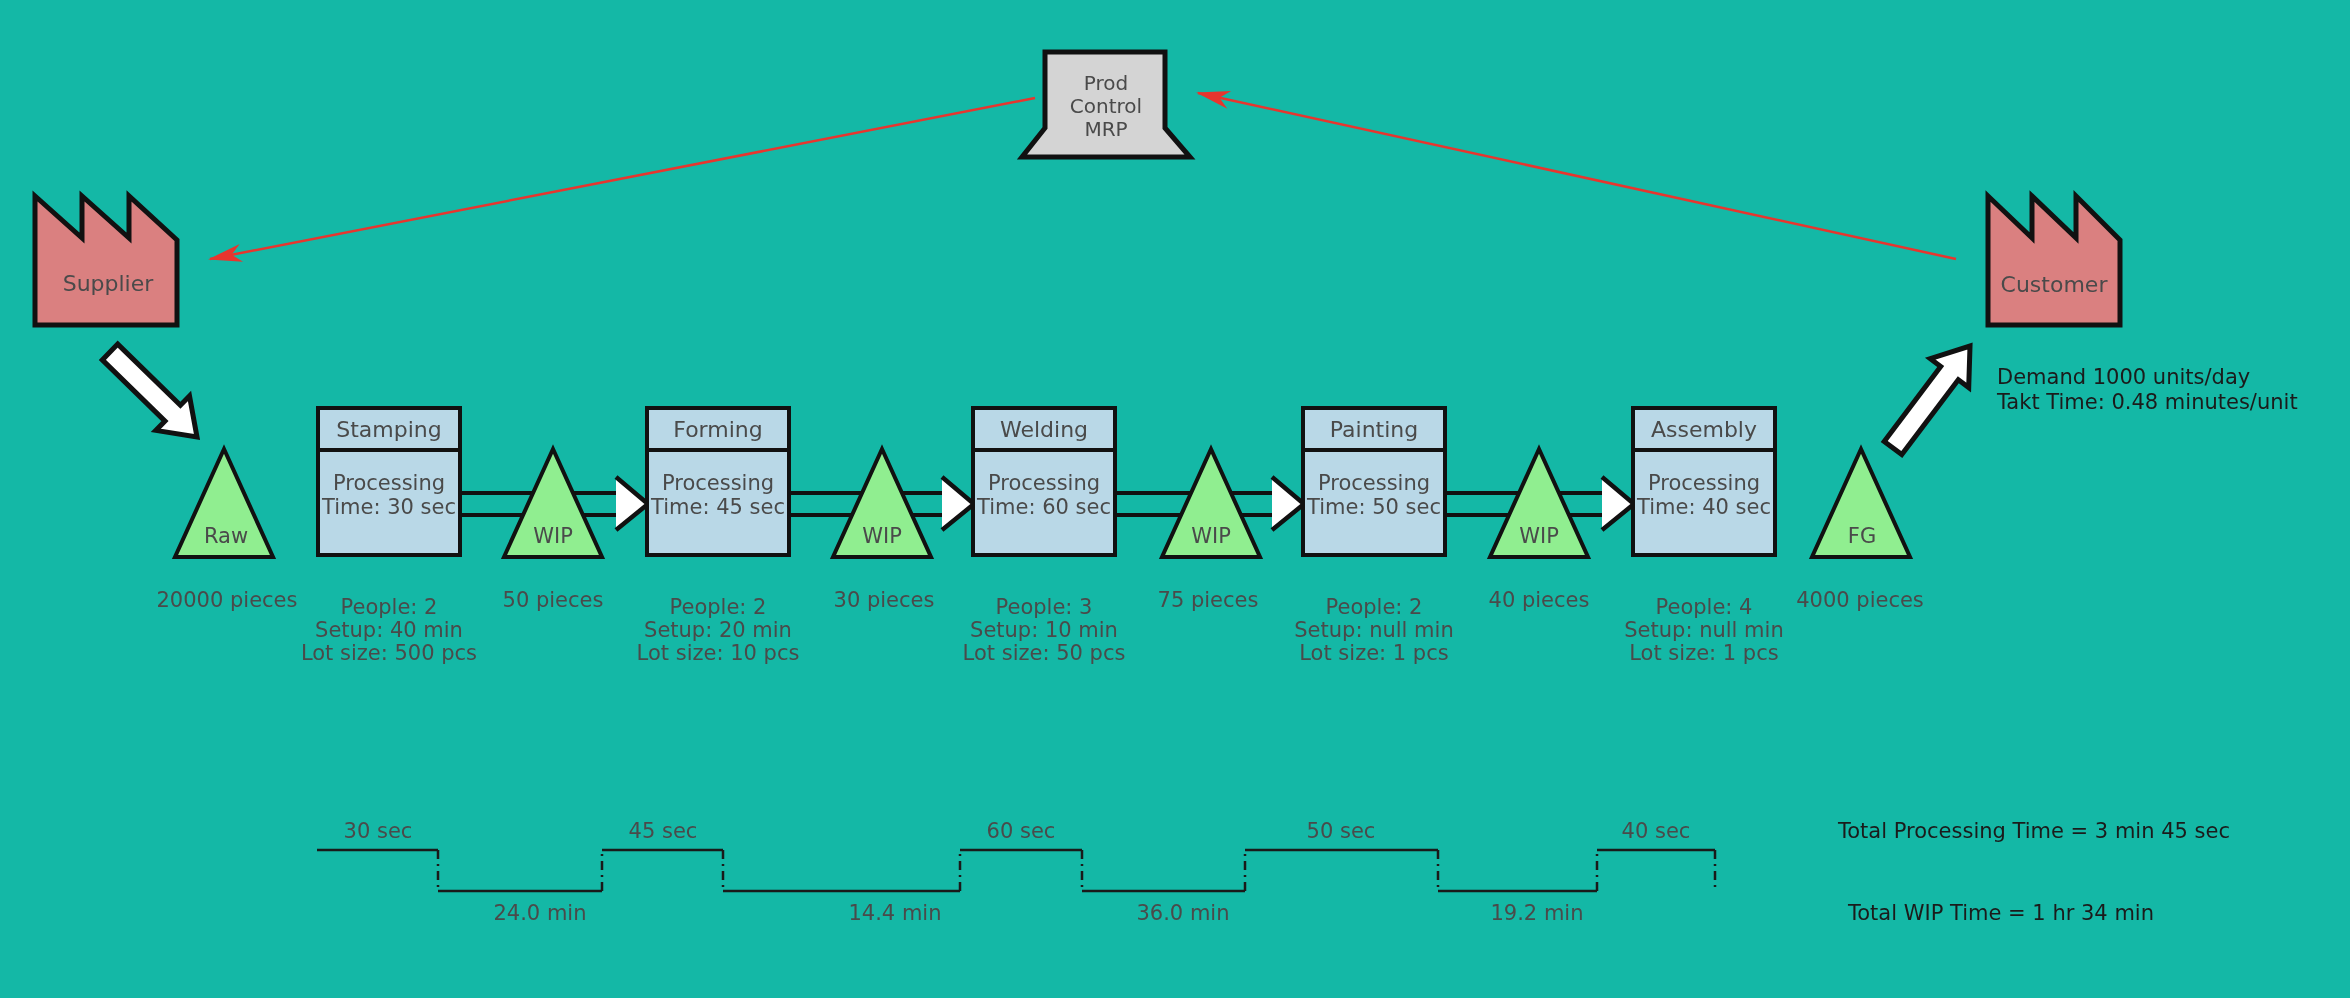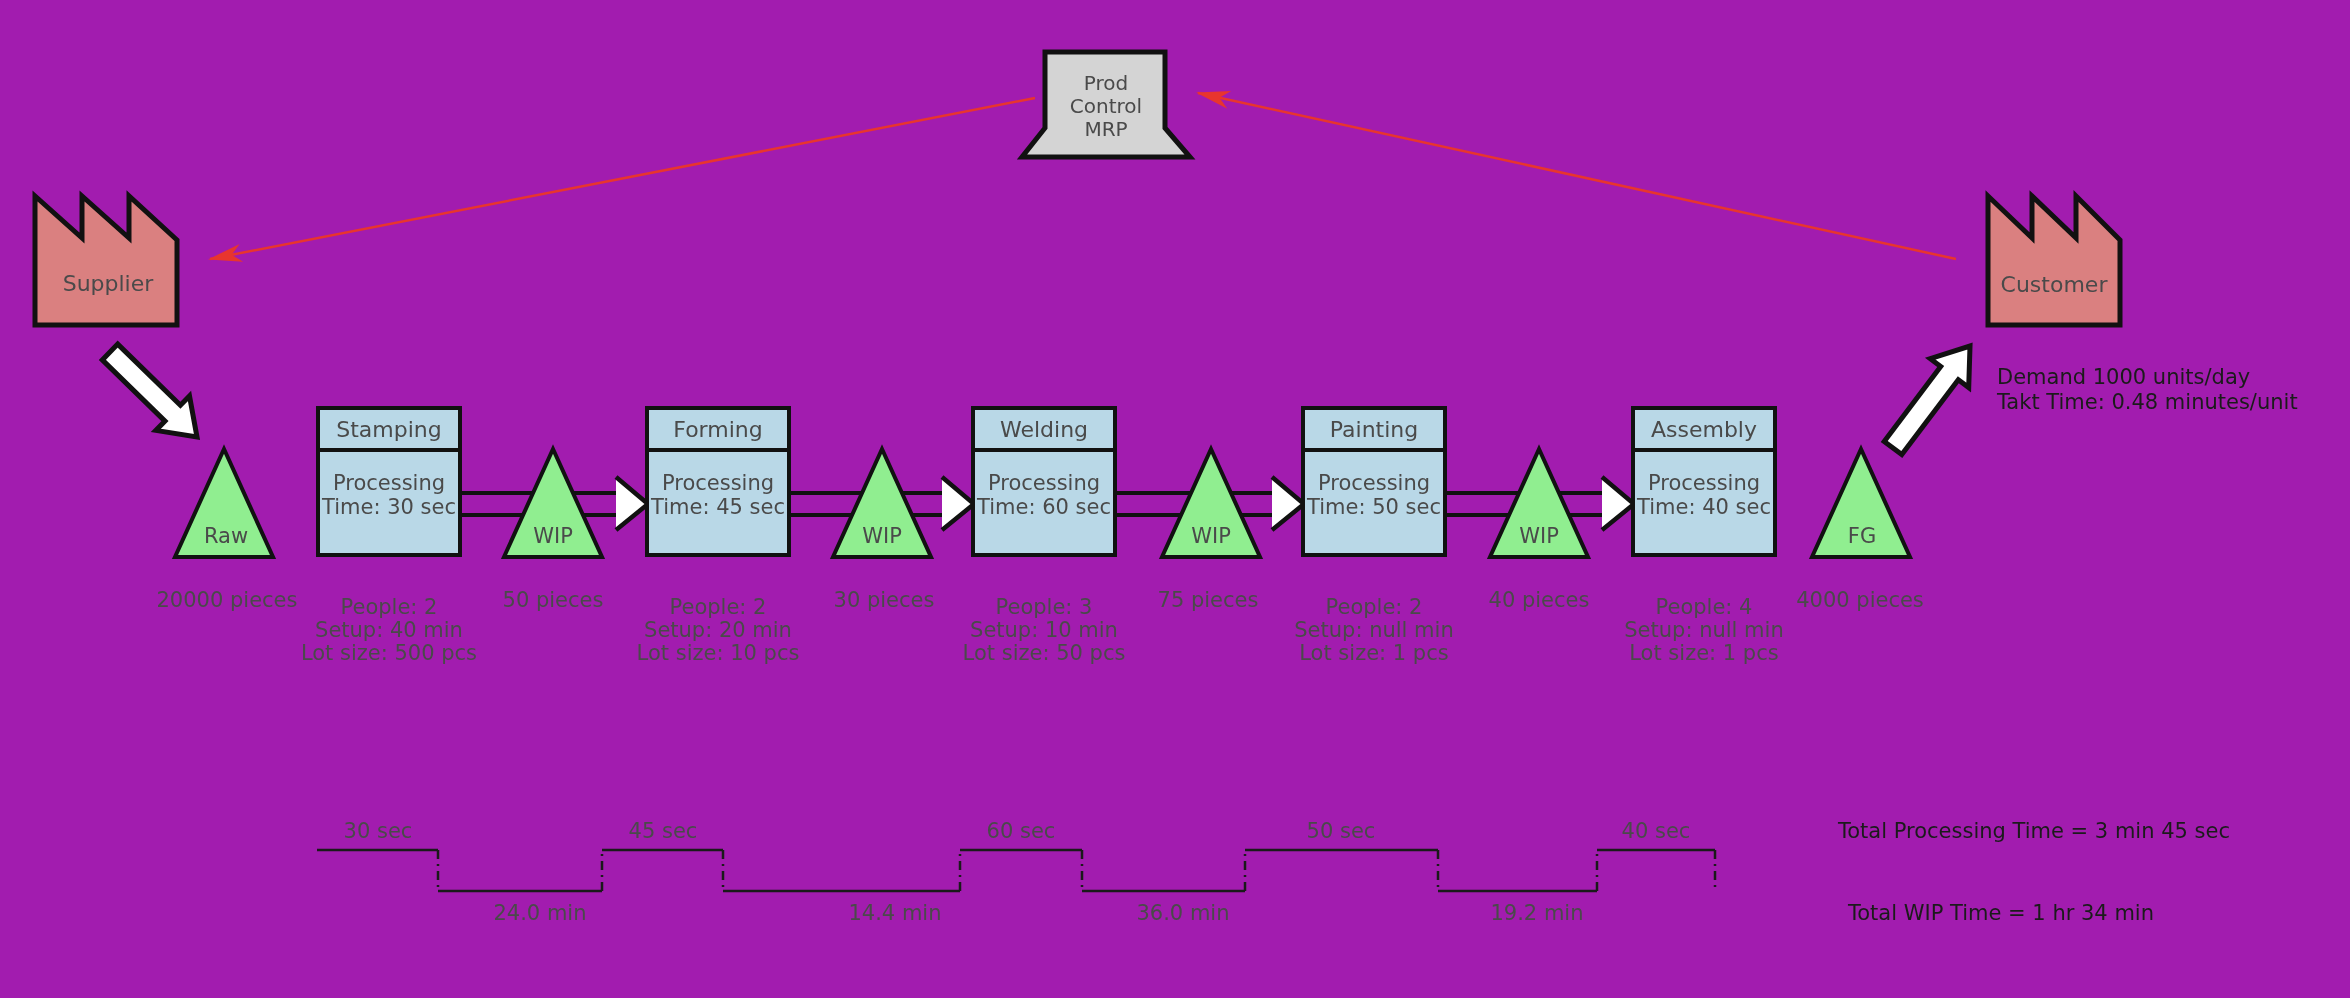--- a/index.html
+++ b/index.html
@@ -1,16 +1,16 @@
 <!DOCTYPE html>
 <html><head>
 <meta charset="utf-8">
 <style>
   html,body{margin:0;padding:0;background:#ffffff;}
-  .stage{width:2350px;height:998px;position:relative;background:#a21caf;overflow:hidden;}
+  .stage{width:2350px;height:998px;position:relative;background:#14b8a6;overflow:hidden;}
   svg text{font-family:"DejaVu Sans","Liberation Sans",sans-serif;fill:#4a4a4a;}
   .mid{text-anchor:middle;}
   .t20{font-size:20px;}
   .t21{font-size:21px;}
   .t22{font-size:22px;}
   .dark{fill:#1b1b1b;}
   .factory{fill:#da8080;stroke:#111111;stroke-width:5;stroke-linejoin:miter;}
   .control-box{fill:#d4d4d4;stroke:#111111;stroke-width:5;stroke-linejoin:miter;}
   .process-rect{fill:#b9d8e7;stroke:#111111;stroke-width:4;}
   .divider{stroke:#111111;stroke-width:4;}

